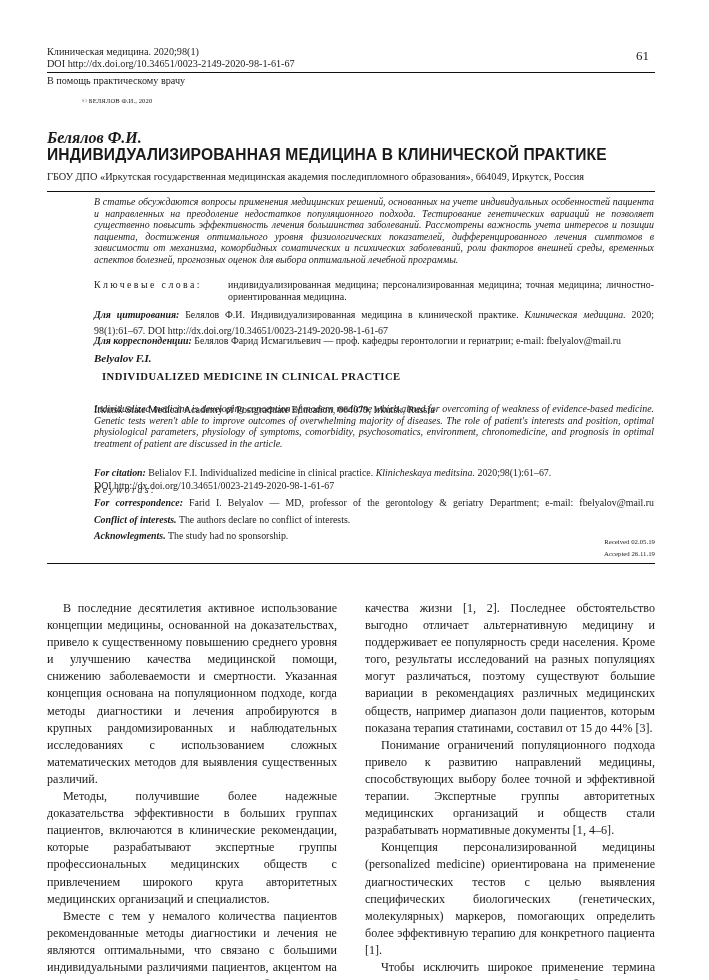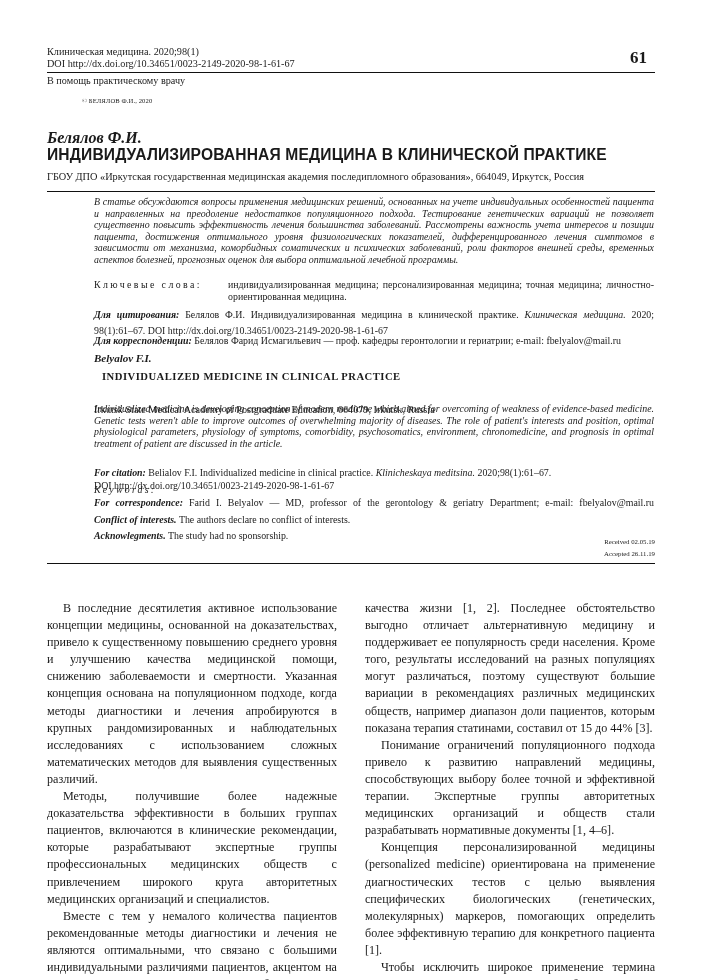--- a/index.html
+++ b/index.html
@@ -2,21 +2,21 @@
 <html><head>
   <meta charset="utf-8">
   <style>
     html, body { margin: 0; padding: 0; background: #ffffff; }
     body {
       width: 709px; height: 980px; position: relative; overflow: hidden;
       font-family: "Liberation Serif", serif; color: #1a1a1a;
     }
     .abs { position: absolute; }
     .running-head { left: 47px; top: 46px; font-size: 10.2px; line-height: 12px; }
-    .page-num { left: 630px; top: 48px; width: 25px; text-align: left; font-weight: bold; font-size: 17px; }
+    .page-num { left: 630px; top: 48px; width: 25px; text-align: center; font-weight: normal; font-size: 13px; }
     .rule { background: #111; height: 1.3px; }
     .rule-top { left: 47px; top: 72px; width: 608px; }
     .section-label { left: 47px; top: 75px; font-size: 10.2px; }
     .copyright { left: 82px; top: 97px; font-size: 6.6px; letter-spacing: 0.1px; }
     .author-ru { left: 47px; top: 129px; font-size: 16px; font-style: italic; font-weight: bold; }
     .title-ru {
       left: 47px; top: 146px; font-family: "Liberation Sans", sans-serif;
       font-weight: bold; font-size: 15.6px; letter-spacing: 0.15px;
     }
     .affil-ru { left: 47px; top: 171px; font-size: 10.3px; }

